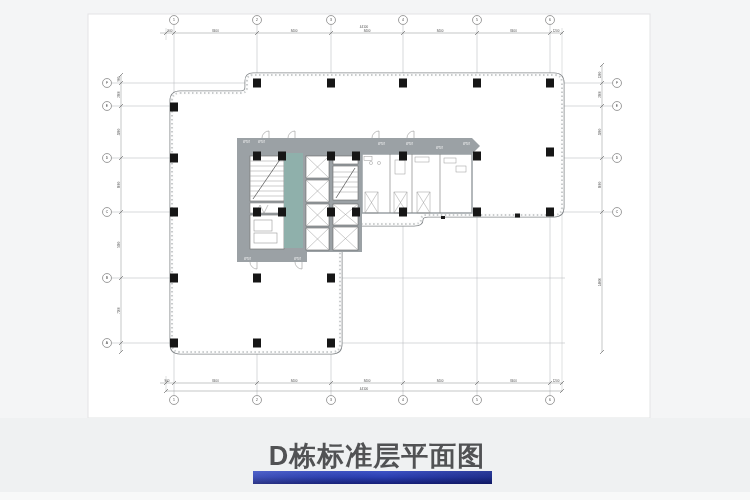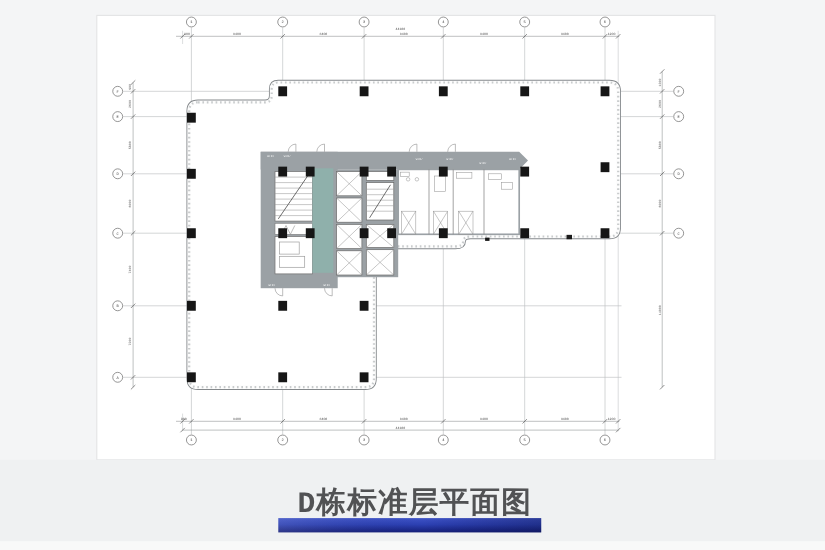--- a/index.html
+++ b/index.html
@@ -1,21 +1,21 @@
 <!DOCTYPE html>
 <html><head>
 <meta charset="utf-8">
 <style>
   html,body{margin:0;padding:0;}
   body{
     width:750px;height:500px;overflow:hidden;
     background:#f4f5f6;
     font-family:"Liberation Sans","DejaVu Sans",sans-serif;
   }
-  .stage{position:relative;width:750px;height:360px;font-family:Liberation Mono, monospace;}
+  .stage{position:relative;width:750px;height:360px;}
   svg{position:absolute;left:0;top:0;}
   .dim-text{font-size:3px;fill:#555;}
   .axis-text{font-size:3.4px;fill:#444;}
   .wt-text{font-size:2.6px;fill:#ffffff;}
   .title-text{font-size:27px;font-weight:bold;letter-spacing:1px;}
 </style>
 </head>
 <body>
 
 <div class="stage">

